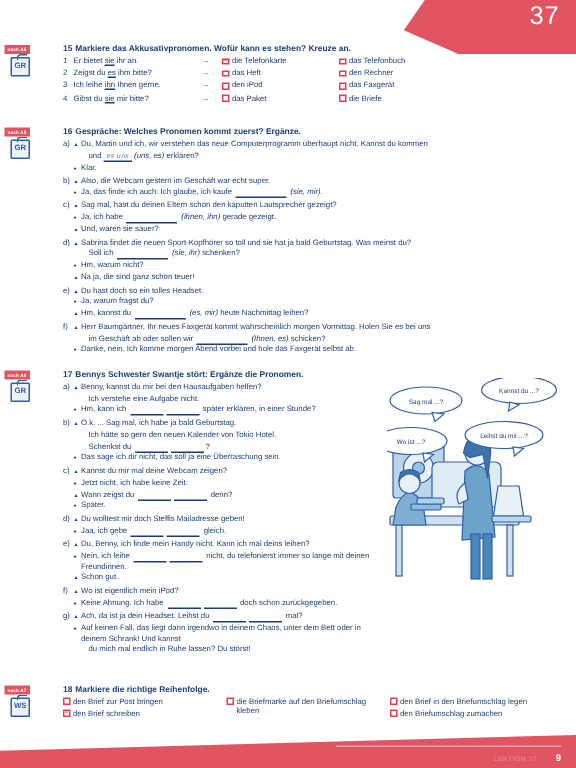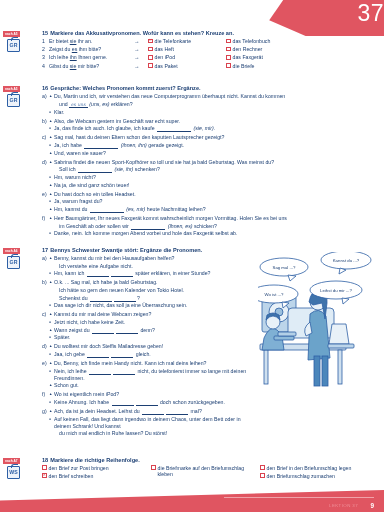--- a/index.html
+++ b/index.html
@@ -18,22 +18,22 @@
   .header-band {
     position:absolute; top:0; right:0; width:140px; height:36px;
     overflow:hidden;
   }
   .header-shape {
     position:absolute; top:0; right:0; width:140px; height:36px;
     background:#e05561;
     clip-path: polygon(28% 0, 100% 0, 100% 100%, 44% 100%, 18% 56%);
   }
   .page-num {
-    position:absolute; top:2px; right:0;
-    font-size:23px; color:#ffffff; font-weight:400;
+    position:absolute; top:2px; right:11px;
+    font-size:17px; color:#ffffff; font-weight:400;
     letter-spacing:0.5px; line-height:1;
   }
 
   
   .margin-tab { position:absolute; left:3px; width:34px; }
   .tab-chip {
     display:inline-block;
     background:#e05561; color:#ffffff;
     font-size:3.1px; font-weight:bold;
     padding:1px 2px; letter-spacing:0.1px;

